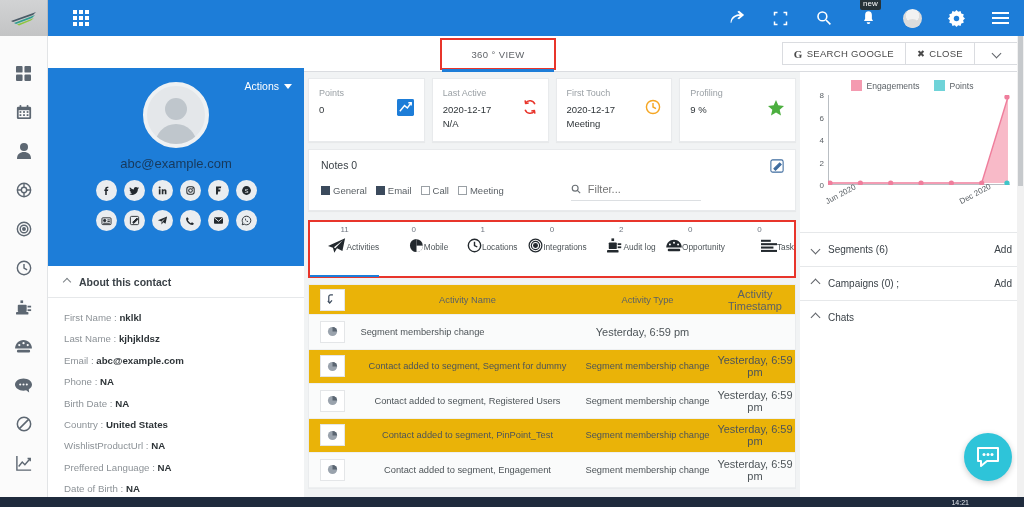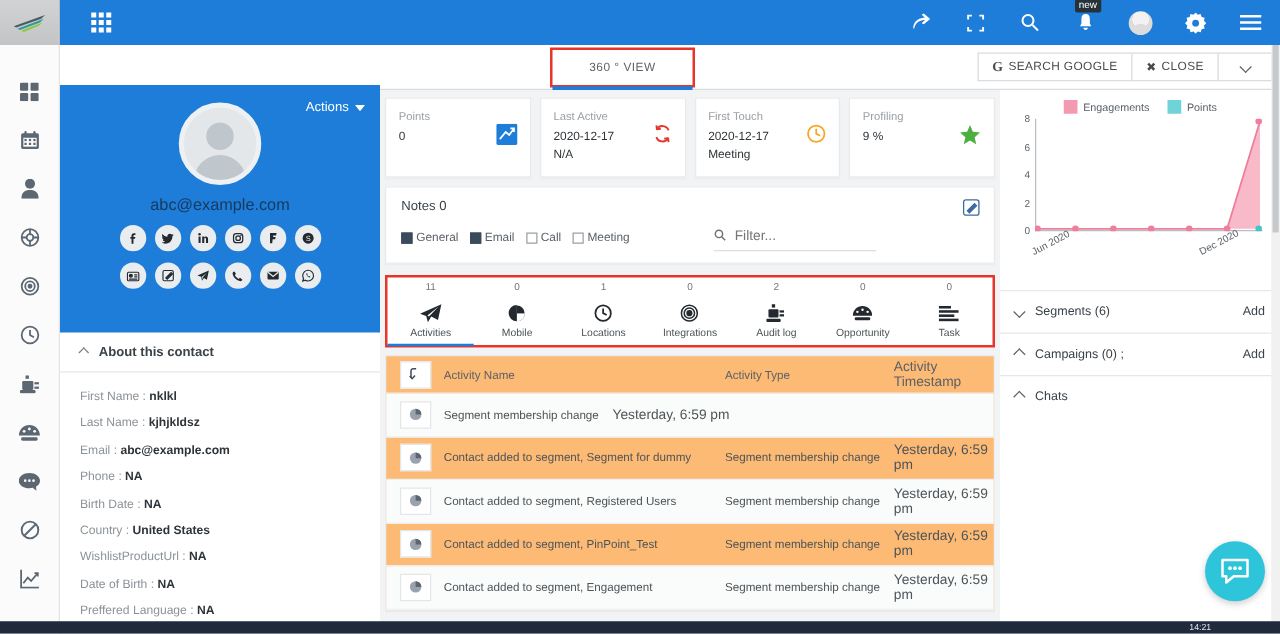--- a/index.html
+++ b/index.html
@@ -144,34 +144,34 @@
     border-bottom: 1px solid #dcdfe2; width: 130px; padding-bottom: 2px; }
   .filter-wrap input {
     border: 0; outline: 0; font-size: 11px; color: #5b6166; width: 100%;
     font-family: "Liberation Sans", sans-serif; background: transparent;
   }
   .notes-edit { position: absolute; right: 11px; top: 9px; color: #3d6b9e; cursor: pointer; }
 
   .tabs-outer { margin: 9px 4px 0; border: 2px solid #e8352b; background: #fff; }
   .tabs { display: flex; height: 54px; }
   .tab {
-    flex: 1; position: relative; display: flex; flex-direction: column; align-items: center;
+    flex: 1; position: relative; display: flex; flex-direction: row; align-items: center;
     justify-content: flex-end; padding-bottom: 5px; cursor: pointer;
   }
   .tab .num {
     position: absolute; top: 3px; left: 50%; transform: translateX(-50%);
     font-size: 8px; color: #6f7680;
   }
   .tab .tic { color: #23292e; margin-bottom: 3px; height: 16px; display: flex; align-items: flex-end; }
   .tab .tlbl { font-size: 8.3px; color: #4d5458; }
   .tab.active::after {
     content: ''; position: absolute; left: 0; right: 0; bottom: -1px; height: 2.5px; background: #1d7dd8;
   }
 
-  .table { margin: 6px 4px 0; background: #fdba74; border: 1px solid #eaecee; }
+  .table { margin: 6px 4px 0; background: #eab308; border: 1px solid #eaecee; text-align: center; }
   .trow { display: flex; align-items: center; height: 34.5px; border-bottom: 1px solid #eef0f1; }
   .trow:nth-child(even) { background: #fafbfb; }
   .trow.head { height: 30px; }
   .tcell-ic { width: 46px; display: flex; justify-content: center; }
   .ic-box {
     width: 25px; height: 22px; border: 1px solid #e4e6e8; background: #fff;
     display: flex; align-items: center; justify-content: center; color: #5b6672;
   }
   .c-name { width: 225px; font-size: 9.3px; color: #4d5458; }
   .c-type { width: 135px; font-size: 9.3px; color: #4d5458; }
@@ -488,22 +488,22 @@
       <span class="lbl">About this contact</span>
     </div>
     <div class="fields">
       <div class="field"><span>First Name</span> : <b>nklkl</b></div>
       <div class="field"><span>Last Name</span> : <b>kjhjkldsz</b></div>
       <div class="field"><span>Email</span> : <b>abc@example.com</b></div>
       <div class="field"><span>Phone</span> : <b>NA</b></div>
       <div class="field"><span>Birth Date</span> : <b>NA</b></div>
       <div class="field"><span>Country</span> : <b>United States</b></div>
       <div class="field"><span>WishlistProductUrl</span> : <b>NA</b></div>
+      <div class="field"><span>Preffered Language</span> : <b>NA</b></div>
       <div class="field"><span>Date of Birth</span> : <b>NA</b></div>
-      <div class="field"><span>Preffered Language</span> : <b>NA</b></div>
 
     </div>
   </div>
 
   <div class="center">
     <div class="cards">
       <div class="card">
         <div class="t">Points</div>
         <div class="v">0</div>
         <span class="ic">

